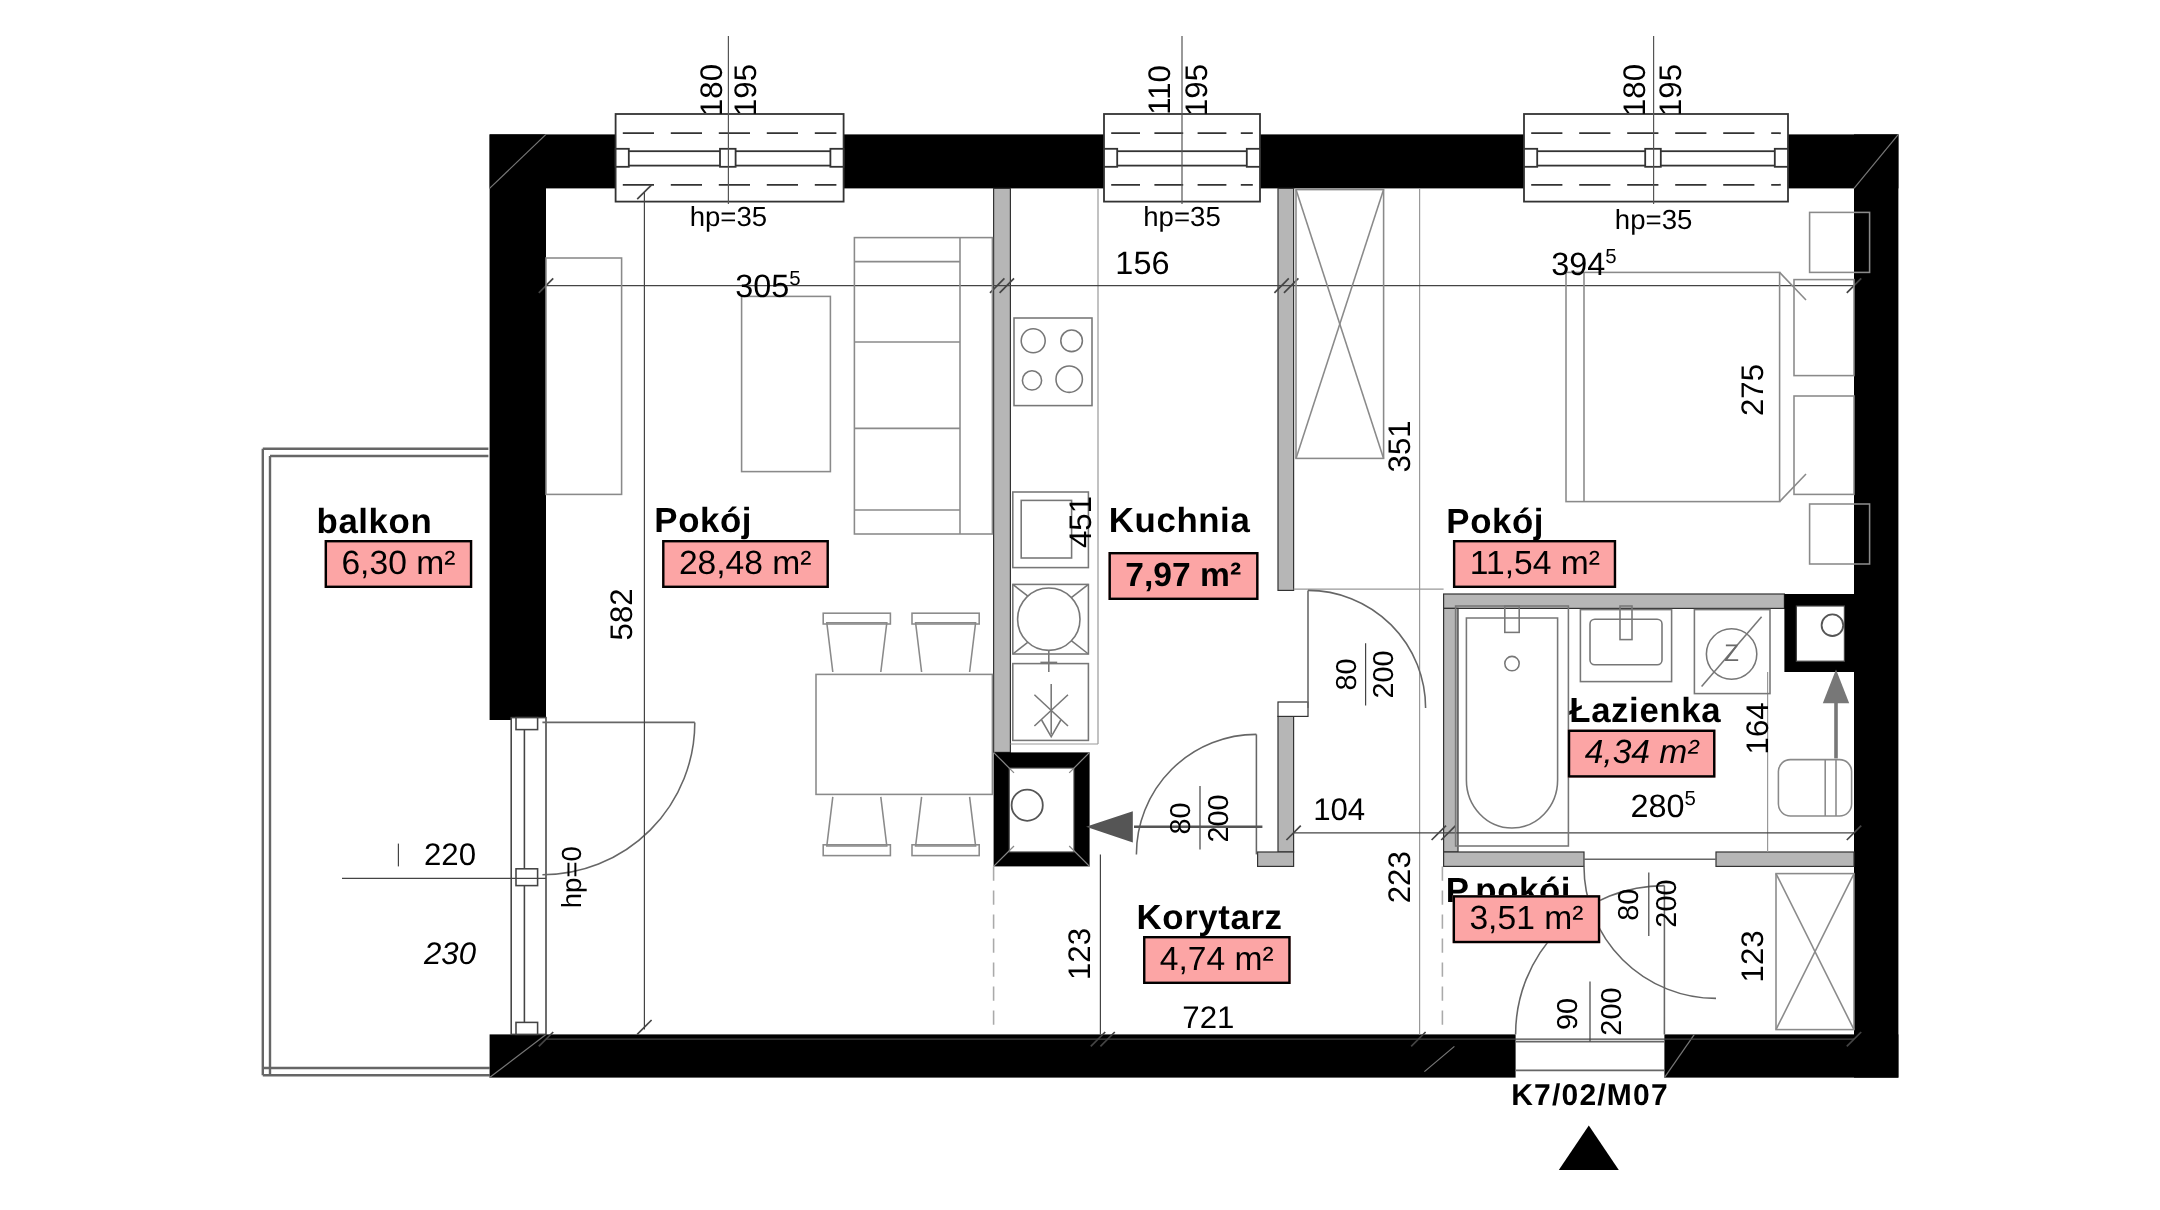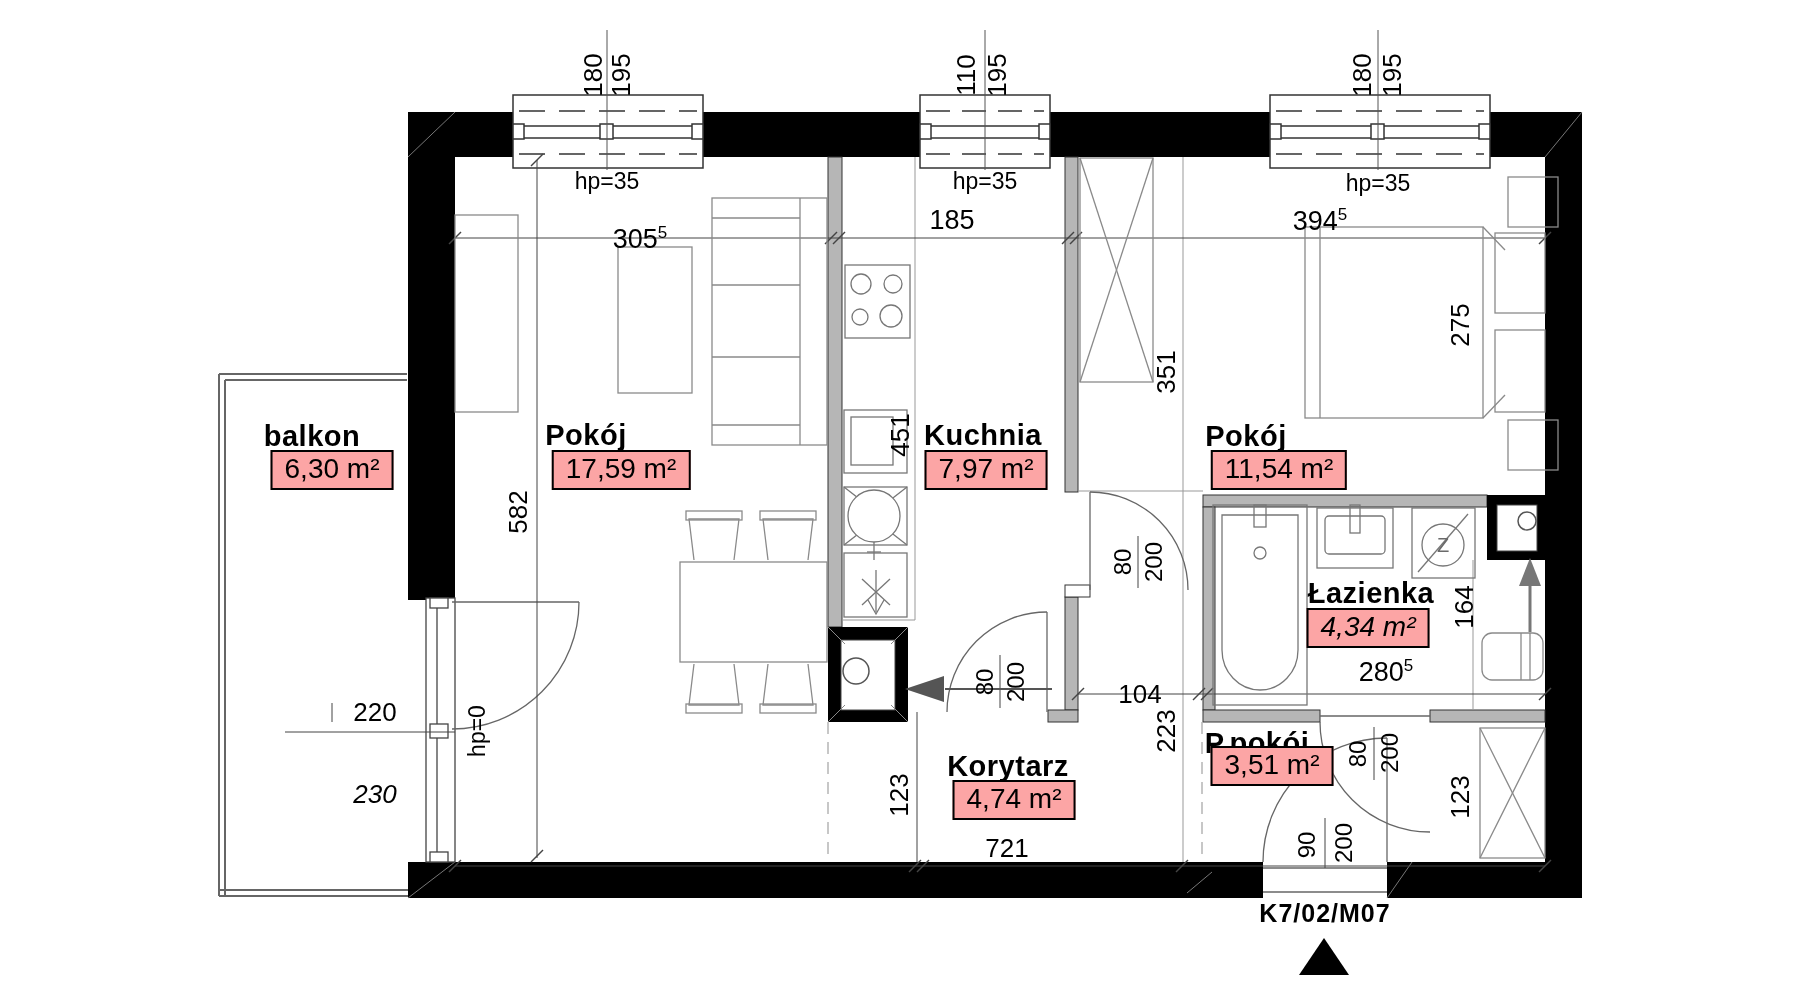--- a/index.html
+++ b/index.html
@@ -280,49 +280,49 @@
   <div class="lbl rot dim" style="left:621px;top:75px;">195</div>
   <div class="lbl rot dim" style="left:966px;top:75px;">110</div>
   <div class="lbl rot dim" style="left:997px;top:75px;">195</div>
   <div class="lbl rot dim" style="left:1362px;top:75px;">180</div>
   <div class="lbl rot dim" style="left:1392px;top:75px;">195</div>
   <div class="lbl hp" style="left:607px;top:181px;">hp=35</div>
   <div class="lbl hp" style="left:985px;top:181px;">hp=35</div>
   <div class="lbl hp" style="left:1378px;top:183px;">hp=35</div>
 
   <div class="lbl dim-big" style="left:640px;top:239px;"><span>305</span><span class="sup">5</span></div>
-  <div class="lbl dim-big" style="left:952px;top:220px;">185</div>
+  <div class="lbl dim-big" style="left:952px;top:220px;">156</div>
   <div class="lbl dim-big" style="left:1320px;top:221px;text-align:center;"><span>394</span><span class="sup">5</span></div>
 
   <div class="lbl room-name" style="left:312px;top:436px;">balkon</div>
   <div class="lbl area-box" style="left:332px;top:470px;">6,30 m²</div>
 
   <div class="lbl room-name" style="left:586px;top:435px;">Pokój</div>
-  <div class="lbl area-box" style="left:621px;top:470px;">17,59 m²</div>
+  <div class="lbl area-box" style="left:621px;top:470px;">28,48 m²</div>
 
   <div class="lbl room-name" style="left:983px;top:435px;">Kuchnia</div>
-  <div class="lbl area-box" style="left:986px;top:470px;">7,97 m²</div>
+  <div class="lbl area-box" style="left:986px;top:480px;font-weight:bold;">7,97 m²</div>
 
   <div class="lbl room-name" style="left:1246px;top:436px;">Pokój</div>
   <div class="lbl area-box" style="left:1279px;top:470px;">11,54 m²</div>
 
   <div class="lbl room-name" style="left:1371px;top:593px;">Łazienka</div>
   <div class="lbl area-box" style="left:1368px;top:628px;font-style:italic;">4,34 m²</div>
 
   <div class="lbl room-name" style="left:1008px;top:766px;">Korytarz</div>
   <div class="lbl area-box" style="left:1014px;top:800px;">4,74 m²</div>
 
   <div class="lbl room-name" style="left:1257px;top:743px;">P.pokój</div>
   <div class="lbl area-box" style="left:1272px;top:766px;">3,51 m²</div>
 
   <div class="lbl rot dim" style="left:518px;top:512px;">582</div>
   <div class="lbl rot dim" style="left:900px;top:435px;">451</div>
   <div class="lbl rot dim" style="left:1166px;top:372px;">351</div>
   <div class="lbl rot dim" style="left:1460px;top:325px;">275</div>
-  <div class="lbl dim" style="left:1140px;top:674px;margin-top:20px;">104</div>
+  <div class="lbl dim" style="left:1116px;top:674px;">104</div>
   <div class="lbl dim-big" style="left:1386px;top:672px;"><span>280</span><span class="sup">5</span></div>
   <div class="lbl rot dim" style="left:1166px;top:731px;">223</div>
   <div class="lbl rot dim" style="left:1464px;top:607px;">164</div>
   <div class="lbl rot dim" style="left:899px;top:795px;">123</div>
   <div class="lbl rot dim" style="left:1460px;top:797px;">123</div>
   <div class="lbl dim" style="left:1007px;top:848px;">721</div>
 
   <div class="lbl dim" style="left:375px;top:712px;">220</div>
   <div class="lbl dim" style="left:375px;top:794px;font-style:italic;">230</div>
   <div class="lbl rot hp" style="left:477px;top:731px;">hp=0</div>

